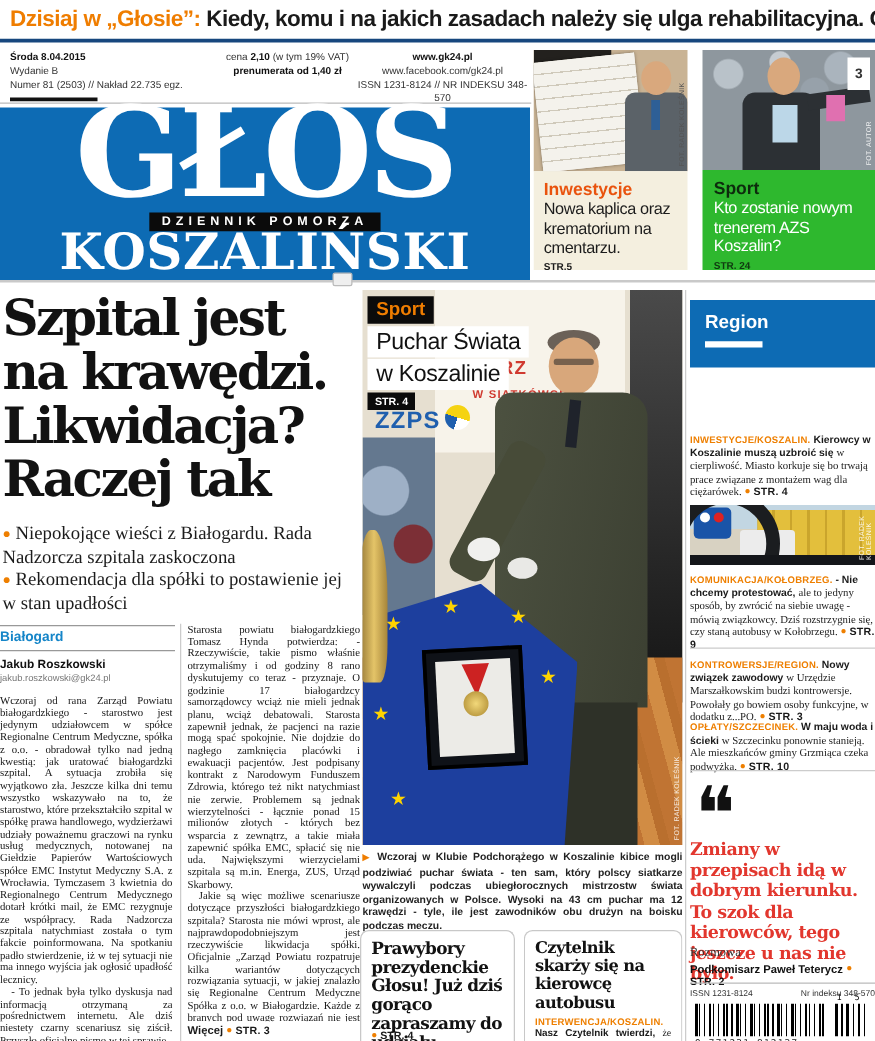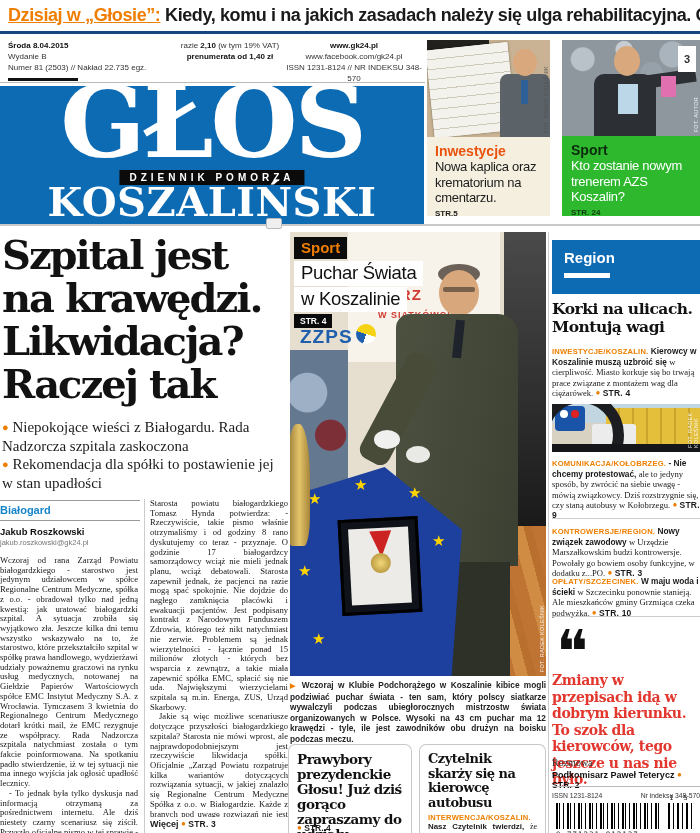--- a/index.html
+++ b/index.html
@@ -7,21 +7,21 @@
         font-family:"Liberation Sans",sans-serif;color:#1a1a1a;}
   .dserif{font-family:"DejaVu Serif",serif;}
   .abs{position:absolute;}
   .dot{color:#ee7f00;font-size:8px;vertical-align:1px;}
   .pref{font-weight:700;font-size:8.5px;letter-spacing:.2px;}
 
   
   #topbar{left:0;top:0;width:700px;height:31px;border-bottom:3px solid #17477e;
           font-size:18px;font-weight:700;letter-spacing:-.4px;line-height:30px;
           padding-left:8px;white-space:nowrap;}
-  #topbar .lab{color:#ef7d00;text-decoration:underline;}
+  #topbar .lab{color:#ef7d00;}
 
   
   .hmeta{font-size:8px;line-height:11px;color:#333;}
   .hmeta b{color:#111;}
   #hleft{left:8px;top:40px;width:200px;}
   #hbar{left:8px;top:78px;width:70px;height:3px;background:#111;}
   #hmid{left:160px;top:40px;width:140px;text-align:center;}
   #hright{left:285px;top:40px;width:138px;text-align:center;}
   .hrule{left:0;top:82px;width:425px;height:1px;background:#bbb;}
 
@@ -200,21 +200,21 @@
   <div id="topbar" class="abs"><span class="lab">Dzisiaj w „Głosie”:</span><span> Kiedy, komu i na jakich zasadach należy się ulga rehabilitacyjna.  Część II </span></div>
 
   <div id="hleft" class="abs hmeta">
     <b>Środa 8.04.2015</b><br>
     <span>Wydanie B</span><br>
     <span>Numer 81 (2503) // Nakład 22.735 egz.</span>
   </div>
   <div id="hbar" class="abs"></div>
   <div class="abs hrule"></div>
   <div id="hmid" class="abs hmeta">
-    <span><span>razie </span><b>2,10</b><span> (w tym 19% VAT)</span></span><br>
+    <span><span>cena </span><b>2,10</b><span> (w tym 19% VAT)</span></span><br>
     <b>prenumerata od 1,40 zł</b>
   </div>
   <div id="hright" class="abs hmeta">
     <b>www.gk24.pl</b><br>
     <span>www.facebook.com/gk24.pl</span><br>
     <span>ISSN 1231-8124 // NR INDEKSU 348-570</span>
   </div>
 
   <div id="masthead" class="abs">
     <div id="glos" class="abs dserif">GŁOS</div>
@@ -332,21 +332,20 @@
       <span class="reg-serif">że jego córka została zignorowana przez kierowcę koszalińskiego MZK. Kierowca ma swoją wersję wydarzeń.</span>
       
       </div>
   </div>
 
   <div id="vrule" class="abs"></div>
   <div id="regbox" class="abs">
     <div class="lbl">Region</div>
     <div class="ul"></div>
   </div>
-  <div id="reghead" class="abs">Korki na ulicach. Montują wagi</div>
 
   <div class="abs regitem" style="top:346px"><span class="kick">INWESTYCJE/KOSZALIN.</span>
     <span class="bld">Kierowcy w Koszalinie muszą uzbroić się</span>
     <span class="reg-serif">w cierpliwość. Miasto korkuje się bo trwają prace związane z montażem wag dla ciężarówek.</span>
     <span class="dot">●</span>
     <span class="pref">STR. 4</span></div>
 
   <div id="ph-reg" class="abs photo">
     <div class="bldg"></div>
     <div class="bus"></div>

